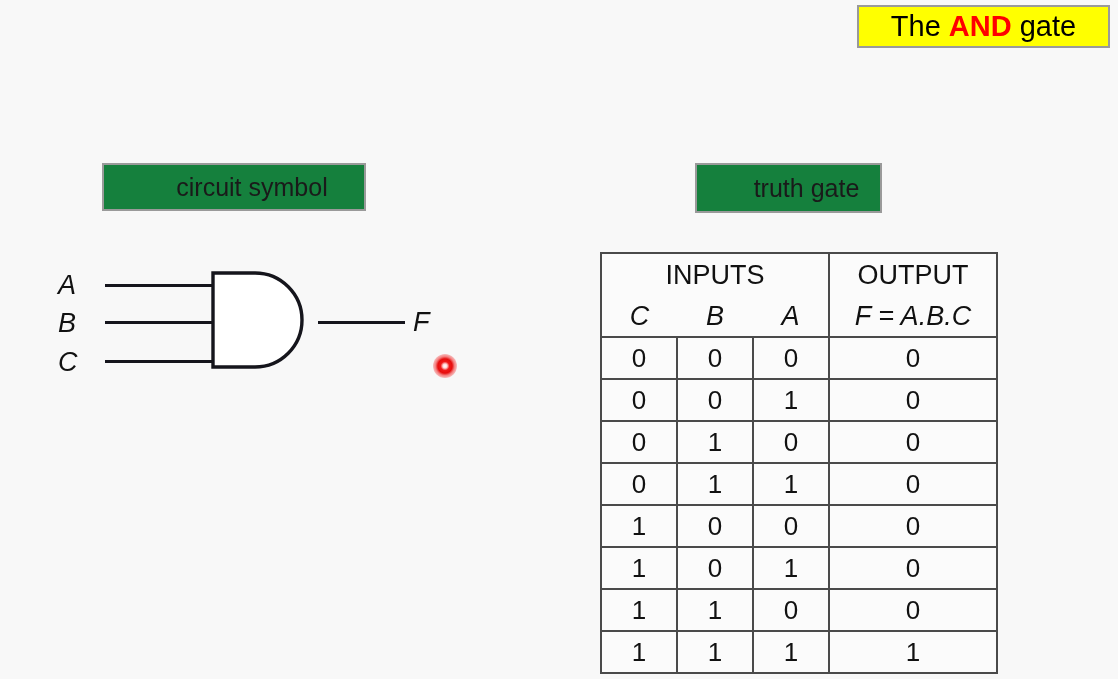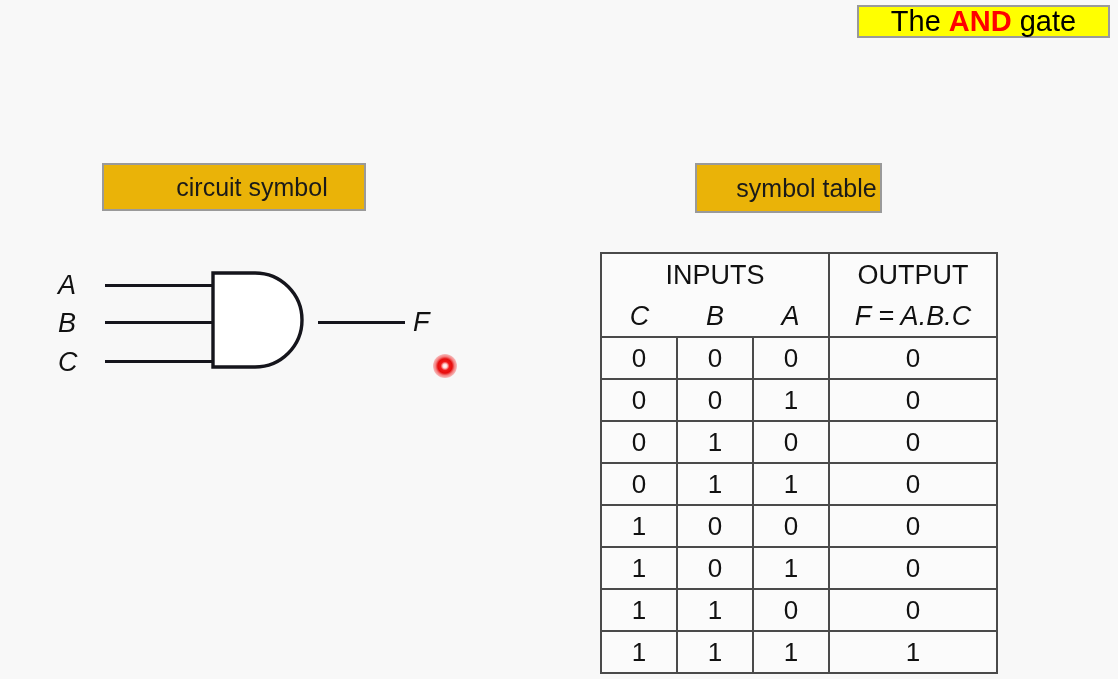--- a/index.html
+++ b/index.html
@@ -21,21 +21,21 @@
     width: 1118px;
     height: 679px;
   }
 
   
   .title-banner {
     position: absolute;
     left: 857px;
     top: 5px;
     width: 253px;
-    height: 33px;
+    height: 43px;
     background: #ffff00;
     border: 2px solid #9a9a9a;
     box-sizing: border-box;
     display: flex;
     align-items: center;
     justify-content: center;
     white-space: pre;
   }
   .title-text {
     font-size: 29px;
@@ -44,21 +44,21 @@
     line-height: 1;
   }
   .title-em {
     color: #ff0000;
     font-weight: bold;
   }
 
   
   .caption-box {
     position: absolute;
-    background: #eab308;
+    background: #15803d;
     border: 2px solid #9a9a9a;
     box-sizing: border-box;
     display: flex;
     align-items: center;
     justify-content: center;
     padding-left: 36px;
   }
   .caption-text {
     font-size: 25px;
     color: #1a1a1a;
@@ -170,21 +170,21 @@
 
   <div class="title-banner">
     <span class="title-text"><span>The </span><span class="title-em">AND</span><span> gate</span></span>
   </div>
 
   <div class="caption-box" id="caption-circuit">
     <span class="caption-text">circuit symbol</span>
   </div>
 
   <div class="caption-box" id="caption-truth">
-    <span class="caption-text">symbol table</span>
+    <span class="caption-text">truth gate</span>
   </div>
 
   <div class="circuit">
 
     <span class="pin-label" style="left:58px; top:272px;">A</span>
     <span class="pin-label" style="left:58px; top:310px;">B</span>
     <span class="pin-label" style="left:58px; top:349px;">C</span>
 
     <div class="wire" style="left:105px; top:284px; width:108px;"></div>
     <div class="wire" style="left:105px; top:321px; width:108px;"></div>

